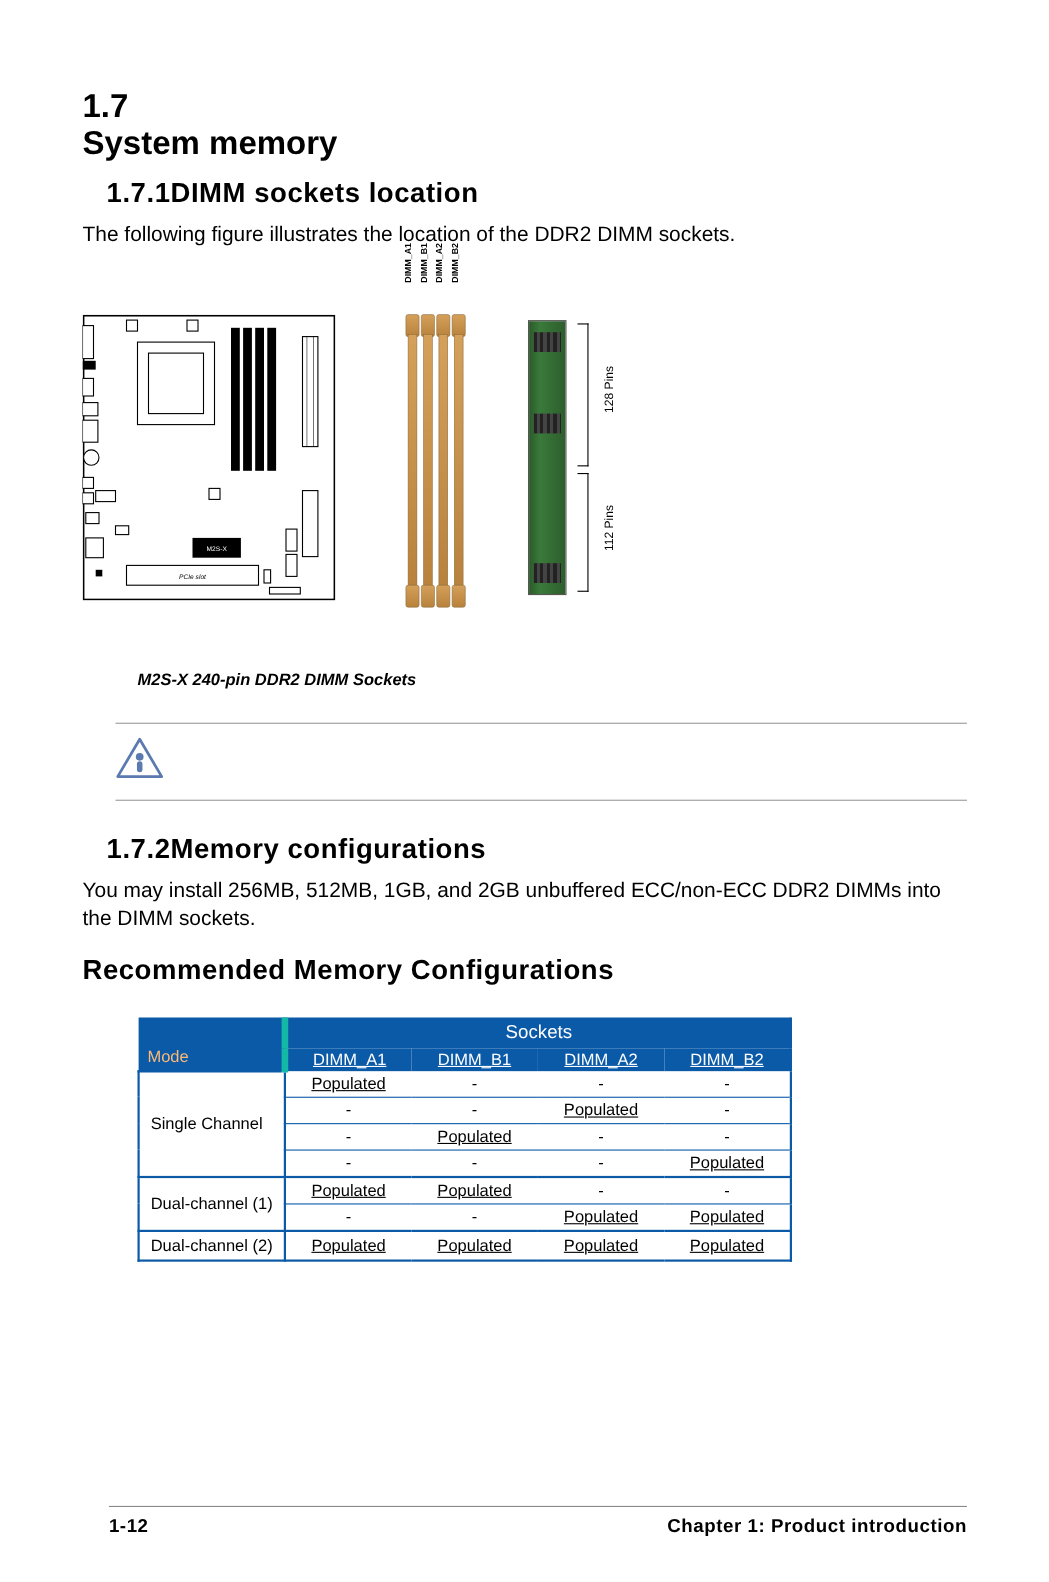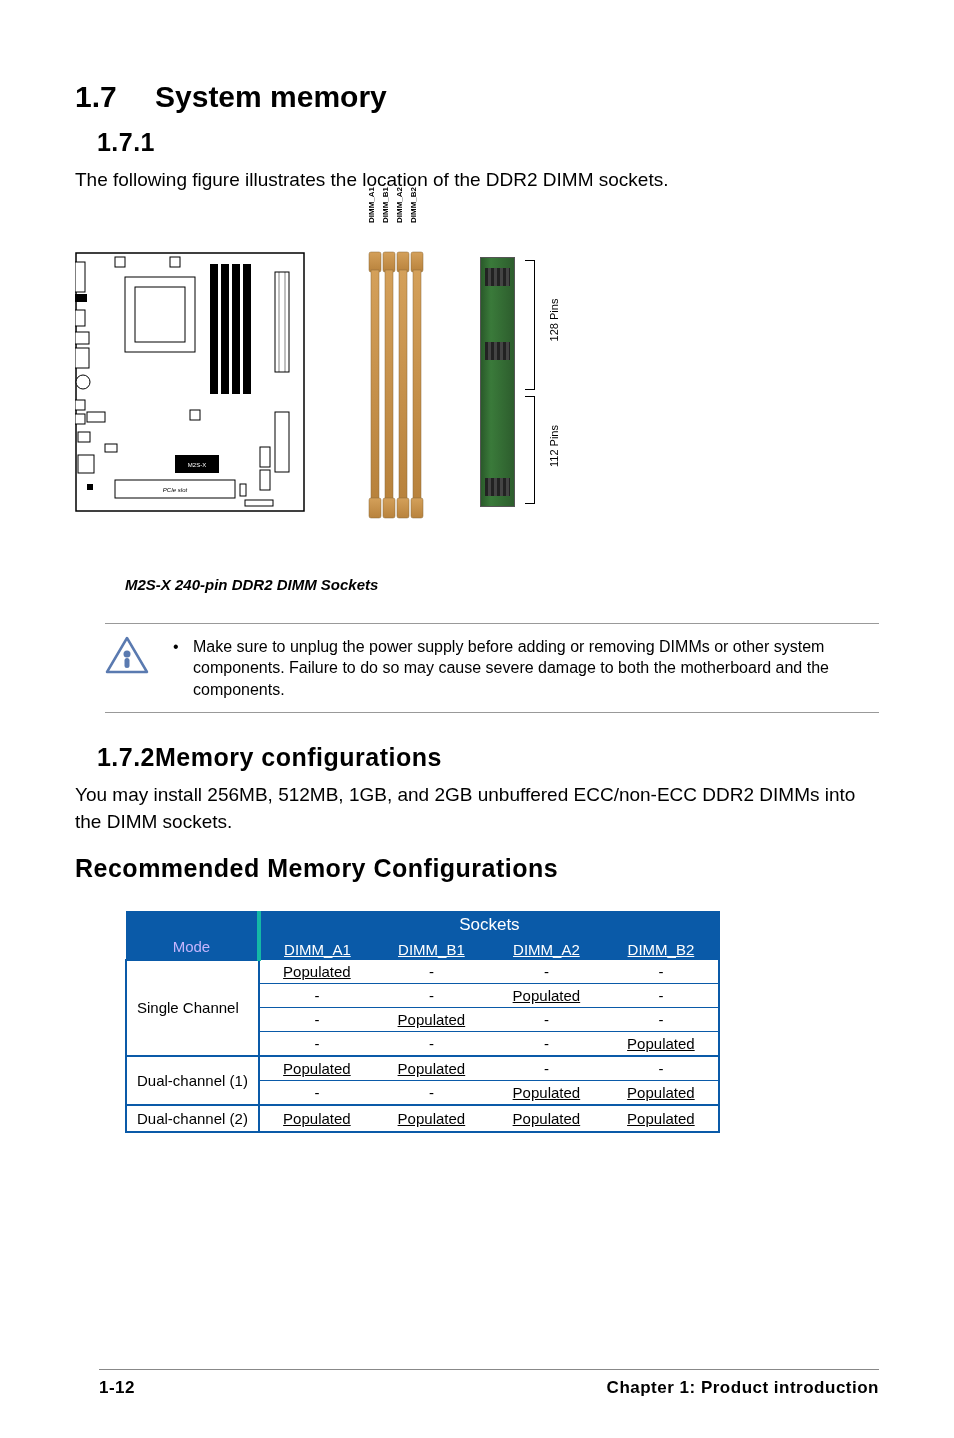--- a/index.html
+++ b/index.html
@@ -15,20 +15,21 @@
     color: #000;
     padding: 80px 75px 40px 75px;
     position: relative;
   }
   .h1-row {
     display: flex;
     align-items: baseline;
     font-weight: bold;
     font-size: 30px;
     margin-bottom: 14px;
+    flex-direction: column;
   }
   .h1-num {
     width: 80px;
   }
   .h2-row {
     display: flex;
     align-items: baseline;
     font-weight: bold;
     font-size: 25px;
     margin-bottom: 10px;
@@ -164,25 +165,25 @@
   .hdr-sockets {
     background: #0a5aa8;
     color: #fff;
     text-align: center;
     font-weight: bold;
     padding: 4px 16px;
     font-size: 17px;
   }
   .hdr-mode {
     background: #0a5aa8;
-    color: #c4b5fd;
-    text-align: center;
+    color: #fdba74;
+    text-align: left;
     padding: 4px 8px;
     vertical-align: bottom;
-    border-right: 4px solid #14b8a6;
+    border-right: 6px solid #14b8a6;
   }
   .hdr-dimm {
     background: #0a5aa8;
     color: #fff;
     text-align: center;
     padding: 2px 8px;
     text-decoration: underline;
     width: 115px;
   }
   .mode-cell {
@@ -225,20 +226,21 @@
 </head>
 <body>
 
 <div class="h1-row">
   <span class="h1-num">1.7</span>
   <span>System memory</span>
 </div>
 
 <div class="h2-row">
   <span class="h2-num">1.7.1</span>
+  <span>DIMM sockets location</span>
 </div>
 
 <p class="body-text">The following figure illustrates the location of the DDR2 DIMM sockets.</p>
 
 <div class="figure-area">
 
   <div class="dimm-label-row">
     <span>DIMM_A1</span>
     <span>DIMM_B1</span>
     <span>DIMM_A2</span>
@@ -334,21 +336,20 @@
 <div class="note-box">
   <div class="note-icon-col">
     <svg width="44" height="40" viewBox="0 0 44 40">
       <path d="M22 2 L42 36 L2 36 Z" fill="#fff" stroke="#5a7ab0" stroke-width="2.5" stroke-linejoin="round"></path>
       <circle cx="22" cy="18" r="3.5" fill="#5a7ab0"></circle>
       <rect x="19.5" y="22" width="5" height="10" rx="2.5" fill="#5a7ab0"></rect>
     </svg>
   </div>
   <div class="note-content">
     <ul>
-      <li>Make sure to unplug the power supply before adding or removing DIMMs or other system components. Failure to do so may cause severe damage to both the motherboard and the components.</li>
     </ul>
   </div>
 </div>
 
 <div class="h2-row">
   <span class="h2-num">1.7.2</span>
   <span>Memory configurations</span>
 </div>
 
 <p class="body-text">You may install 256MB, 512MB, 1GB, and 2GB unbuffered ECC/non-ECC DDR2 DIMMs into the DIMM sockets.</p>

